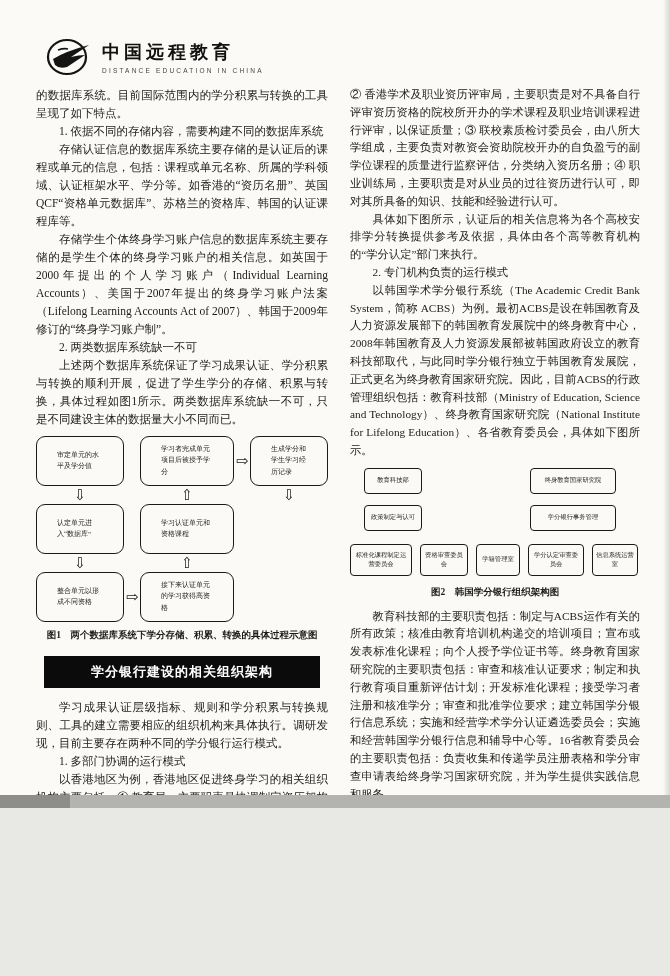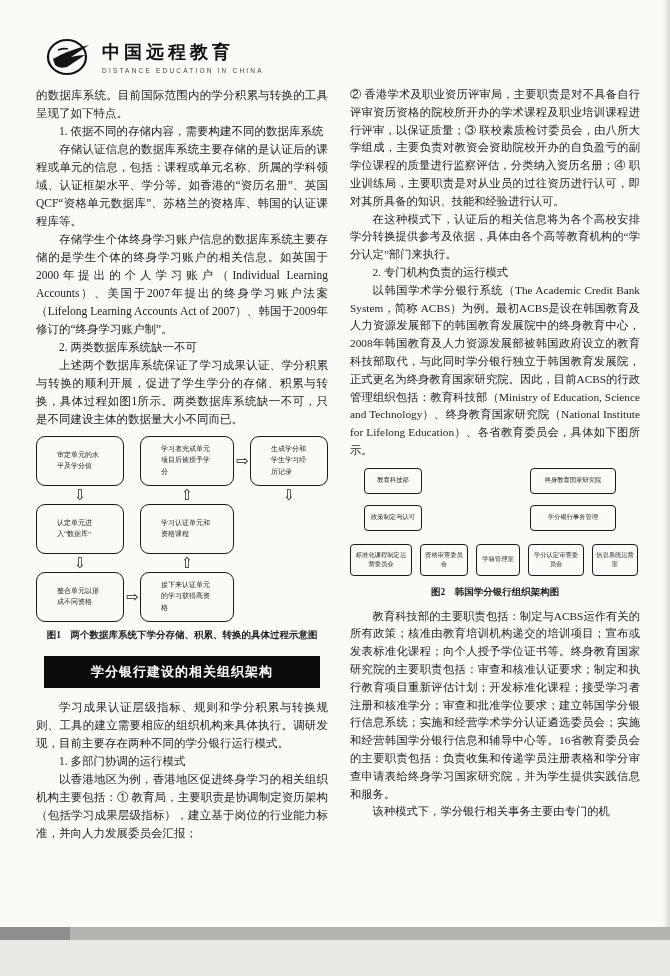--- a/index.html
+++ b/index.html
@@ -1,17 +1,17 @@
 <!DOCTYPE html>
 <html><head>
 <meta charset="utf-8">
 <style>
   html,body{margin:0;padding:0;background:#e8e8e4;}
   .page{
-    position:relative;width:670px;height:940px;margin:0 auto;
+    position:relative;width:670px;height:808px;margin:0 auto;
     background:#fbfaf6;overflow:hidden;
     font-family:"Liberation Serif","DejaVu Serif",serif;
     color:#1c1c1c;
   }
   
   .brand{position:absolute;left:46px;top:38px;display:flex;align-items:center;gap:10px;}
   .brand svg{display:block;}
   .brand-text{display:flex;flex-direction:column;}
   .brand-title{font-weight:bold;font-size:18px;letter-spacing:4px;color:#121212;
     font-family:"Liberation Sans","DejaVu Sans",sans-serif;}
@@ -110,21 +110,21 @@
 
     <div class="banner">学分银行建设的相关组织架构</div>
 
     <p class="para">学习成果认证层级指标、规则和学分积累与转换规则、工具的建立需要相应的组织机构来具体执行。调研发现，目前主要存在两种不同的学分银行运行模式。</p>
     <p class="subhead">1. 多部门协调的运行模式</p>
     <p class="para">以香港地区为例，香港地区促进终身学习的相关组织机构主要包括：① 教育局，主要职责是协调制定资历架构（包括学习成果层级指标），建立基于岗位的行业能力标准，并向人力发展委员会汇报；</p>
   </div>
 
   <div class="col col-right">
     <p class="para noindent">② 香港学术及职业资历评审局，主要职责是对不具备自行评审资历资格的院校所开办的学术课程及职业培训课程进行评审，以保证质量；③ 联校素质检讨委员会，由八所大学组成，主要负责对教资会资助院校开办的自负盈亏的副学位课程的质量进行监察评估，分类纳入资历名册；④ 职业训练局，主要职责是对从业员的过往资历进行认可，即对其所具备的知识、技能和经验进行认可。</p>
-    <p class="para">在这种模式下，认证后的相关信息将为各个高校安排学分转换提供参考及依据，具体由各个高等教育机构的“学分认定”部门来执行。</p>
+    <p class="para">具体如下图所示，认证后的相关信息将为各个高校安排学分转换提供参考及依据，具体由各个高等教育机构的“学分认定”部门来执行。</p>
     <p class="subhead">2. 专门机构负责的运行模式</p>
     <p class="para">以韩国学术学分银行系统（The Academic Credit Bank System，简称 ACBS）为例。最初ACBS是设在韩国教育及人力资源发展部下的韩国教育发展院中的终身教育中心，2008年韩国教育及人力资源发展部被韩国政府设立的教育科技部取代，与此同时学分银行独立于韩国教育发展院，正式更名为终身教育国家研究院。因此，目前ACBS的行政管理组织包括：教育科技部（Ministry of Education, Science and Technology）、终身教育国家研究院（National Institute for Lifelong Education）、各省教育委员会，具体如下图所示。</p>
 
     <div class="fig2">
       <div class="obox" style="left:14px;top:0;width:58px;height:26px">教育科技部</div>
       <div class="obox" style="left:180px;top:0;width:86px;height:26px">终身教育国家研究院</div>
       <div class="obox" style="left:14px;top:37px;width:58px;height:26px">政策制定与认可</div>
       <div class="obox" style="left:180px;top:37px;width:86px;height:26px">学分银行事务管理</div>
       <div class="obox" style="left:0;top:76px;width:62px;height:32px">标准化课程制定运营委员会</div>
       <div class="obox" style="left:70px;top:76px;width:48px;height:32px">资格审查委员会</div>

